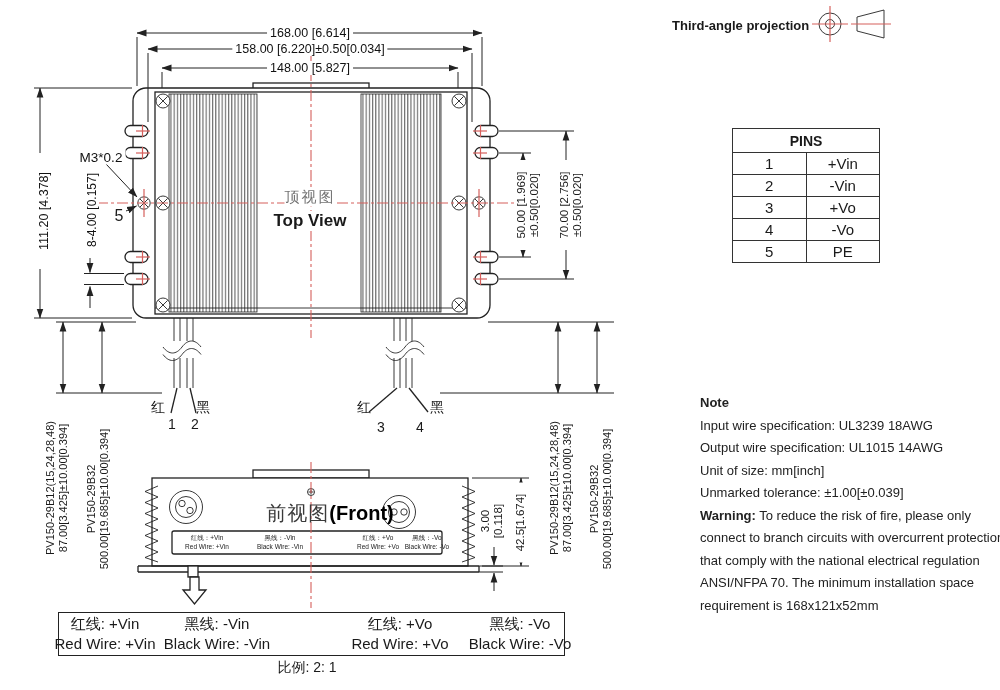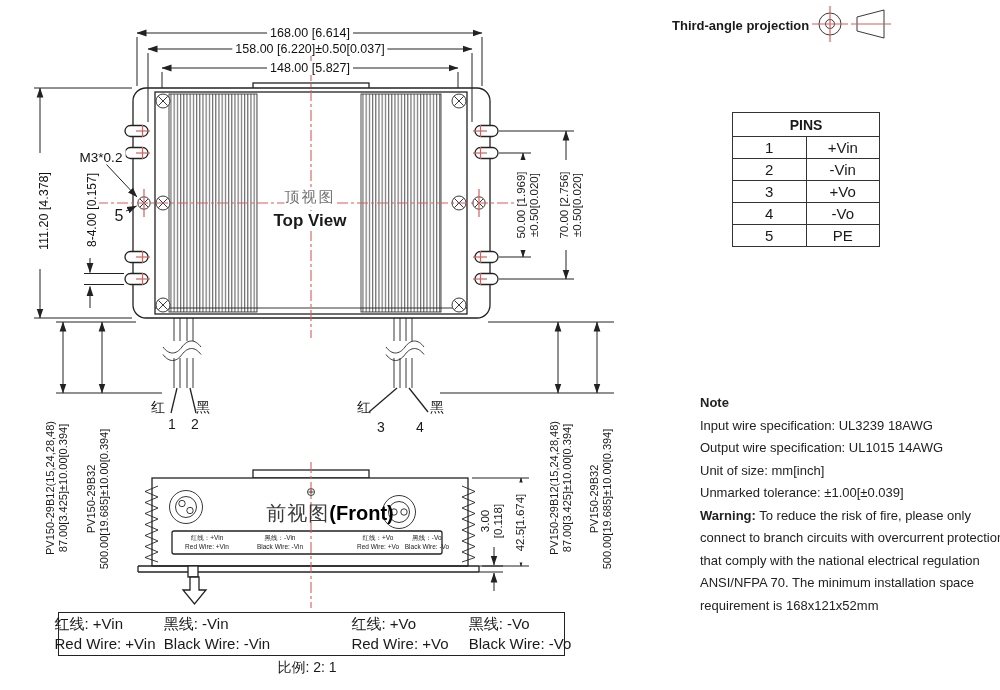--- a/index.html
+++ b/index.html
@@ -16,31 +16,31 @@
   .cn{font-size:14px;}
   .pinnum{font-size:14px;}
   
   .s{stroke:#222;fill:none;stroke-width:1.3px;}
   .sf{stroke:#222;fill:#fff;stroke-width:1.3px;}
   .sw1{stroke:#222;fill:none;stroke-width:0.9px;}
   .dim{stroke:#222;fill:none;stroke-width:1px;}
   .red{stroke:#d6605c;fill:none;stroke-width:1.1px;stroke-dasharray:11 3 3 3;}
   .redp{stroke:#d6605c;fill:none;stroke-width:1.2px;}
   
-  .pins{border-collapse:collapse;width:148px;table-layout:fixed;}
+  .pins{border-collapse:collapse;width:148px;table-layout:fixed;margin-top:16px;}
   .pins td{border:1.2px solid #333;text-align:center;padding:0;}
   .pins .t-title{font-weight:bold;font-size:14px;height:23px;}
   .pins .t-head{font-weight:bold;font-size:13.5px;height:23px;}
   .pins .t-cell{font-size:15px;height:21px;}
   
   .note{width:318px;font-size:13px;line-height:22.5px;color:#222;}
   .note .nt{font-weight:bold;}
   
   .legendbox{left:58px;top:612px;width:505px;height:42px;border:1.6px solid #222;}
-  .legcell{text-align:left;font-size:15px;line-height:20px;white-space:nowrap;transform:translateX(-50%);}
+  .legcell{text-align:center;font-size:15px;line-height:20px;white-space:nowrap;transform:translateX(-50%);}
   .platecell{text-align:center;font-size:6.5px;line-height:8.5px;white-space:nowrap;transform:translateX(-50%);}
   .fronttitle{font-size:20px;white-space:nowrap;}
   .fronttitle .en{font-weight:bold;color:#000;}
   .fronttitle .zh{color:#3a3a3a;letter-spacing:1px;}
 </style>
 </head>
 <body>
 
 <svg class="abs" style="left:0;top:0" width="1000" height="690" viewBox="0 0 1000 690">
   <defs>
@@ -249,21 +249,21 @@
     <circle cx="830" cy="24" r="11" class="sw1" fill="#fff"></circle>
     <circle cx="830" cy="24" r="4.5" class="sw1" fill="#fff"></circle>
     <line x1="812" y1="24" x2="848" y2="24" class="redp"></line>
     <line x1="830" y1="6" x2="830" y2="42" class="redp"></line>
     <path d="M857,17 L884,10 L884,38 L857,31 Z" class="sw1"></path>
     <line x1="851" y1="24" x2="891" y2="24" class="redp"></line>
   </g>
 </svg>
 
 <div class="abs ctr dimtxt" style="left:310px;top:33px">168.00 [6.614]</div>
-<div class="abs ctr dimtxt" style="left:310px;top:49px">158.00 [6.220]±0.50[0.037]</div>
+<div class="abs ctr dimtxt" style="left:310px;top:49px">158.00 [6.220]±0.50[0.034]</div>
 <div class="abs ctr dimtxt" style="left:310px;top:68px">148.00 [5.827]</div>
 
 <div class="abs ctr dimtxt" style="left:101px;top:157px;font-size:13.5px">M3*0.2</div>
 <div class="abs ctr" style="left:119px;top:216px;font-size:16px">5</div>
 <div class="abs rotblk dimtxt" style="left:-14px;top:204px;width:110px">111.20 [4.378]</div>
 <div class="abs rotblk dimtxt" style="left:44px;top:203px;width:90px;font-size:12px">8-4.00 [0.157]</div>
 
 <div class="abs rotblk whbg" style="left:483px;top:192px;width:90px">
   <div class="rotline">50.00 [1.969]</div>
   <div class="rotline">±0.50[0.020]</div>

